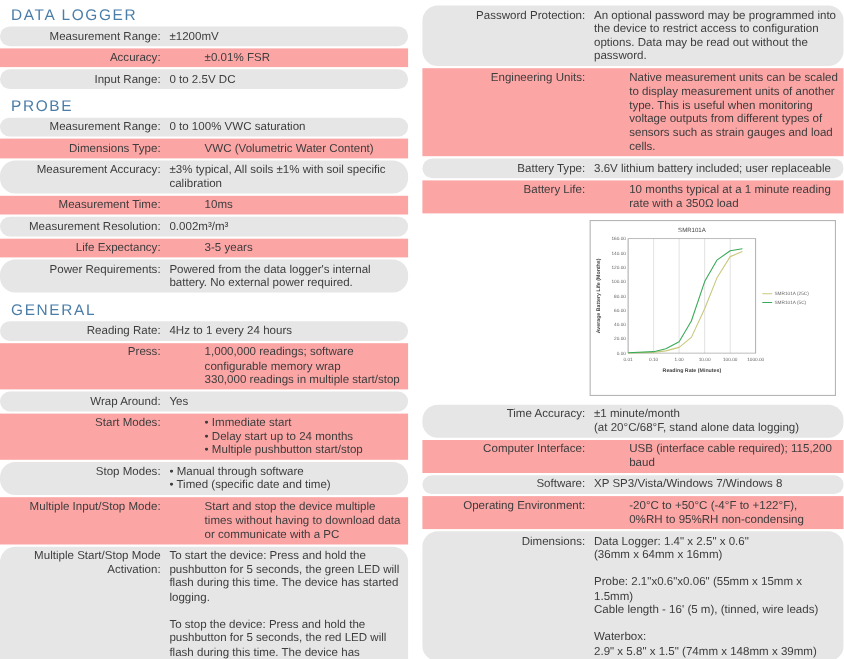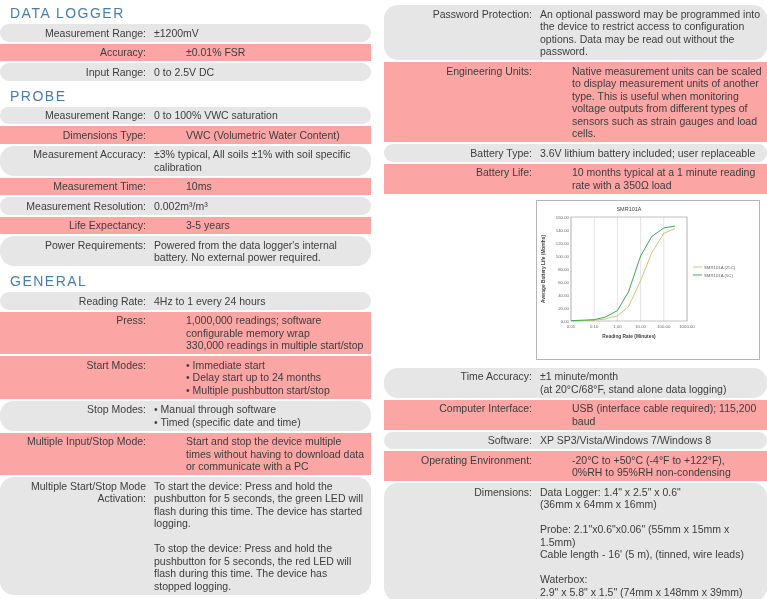--- a/index.html
+++ b/index.html
@@ -89,20 +89,24 @@
 
     <div class="section-title">GENERAL</div>
     <div class="row g">
       <div class="lbl">Reading Rate:</div>
       <div class="val">4Hz to 1 every 24 hours</div>
     </div>
     <div class="row w">
       <div class="lbl">Press:</div>
       <div class="val">1,000,000 readings; software configurable memory wrap
 330,000 readings in multiple start/stop</div>
+    </div>
+    <div class="row g">
+      <div class="lbl">Wrap Around:</div>
+      <div class="val">Yes</div>
     </div>
     <div class="row w">
       <div class="lbl">Start Modes:</div>
       <div class="val">•  Immediate start
 •  Delay start up to 24 months
 •  Multiple pushbutton start/stop</div>
     </div>
     <div class="row g">
       <div class="lbl">Stop Modes:</div>
       <div class="val">•  Manual through software

